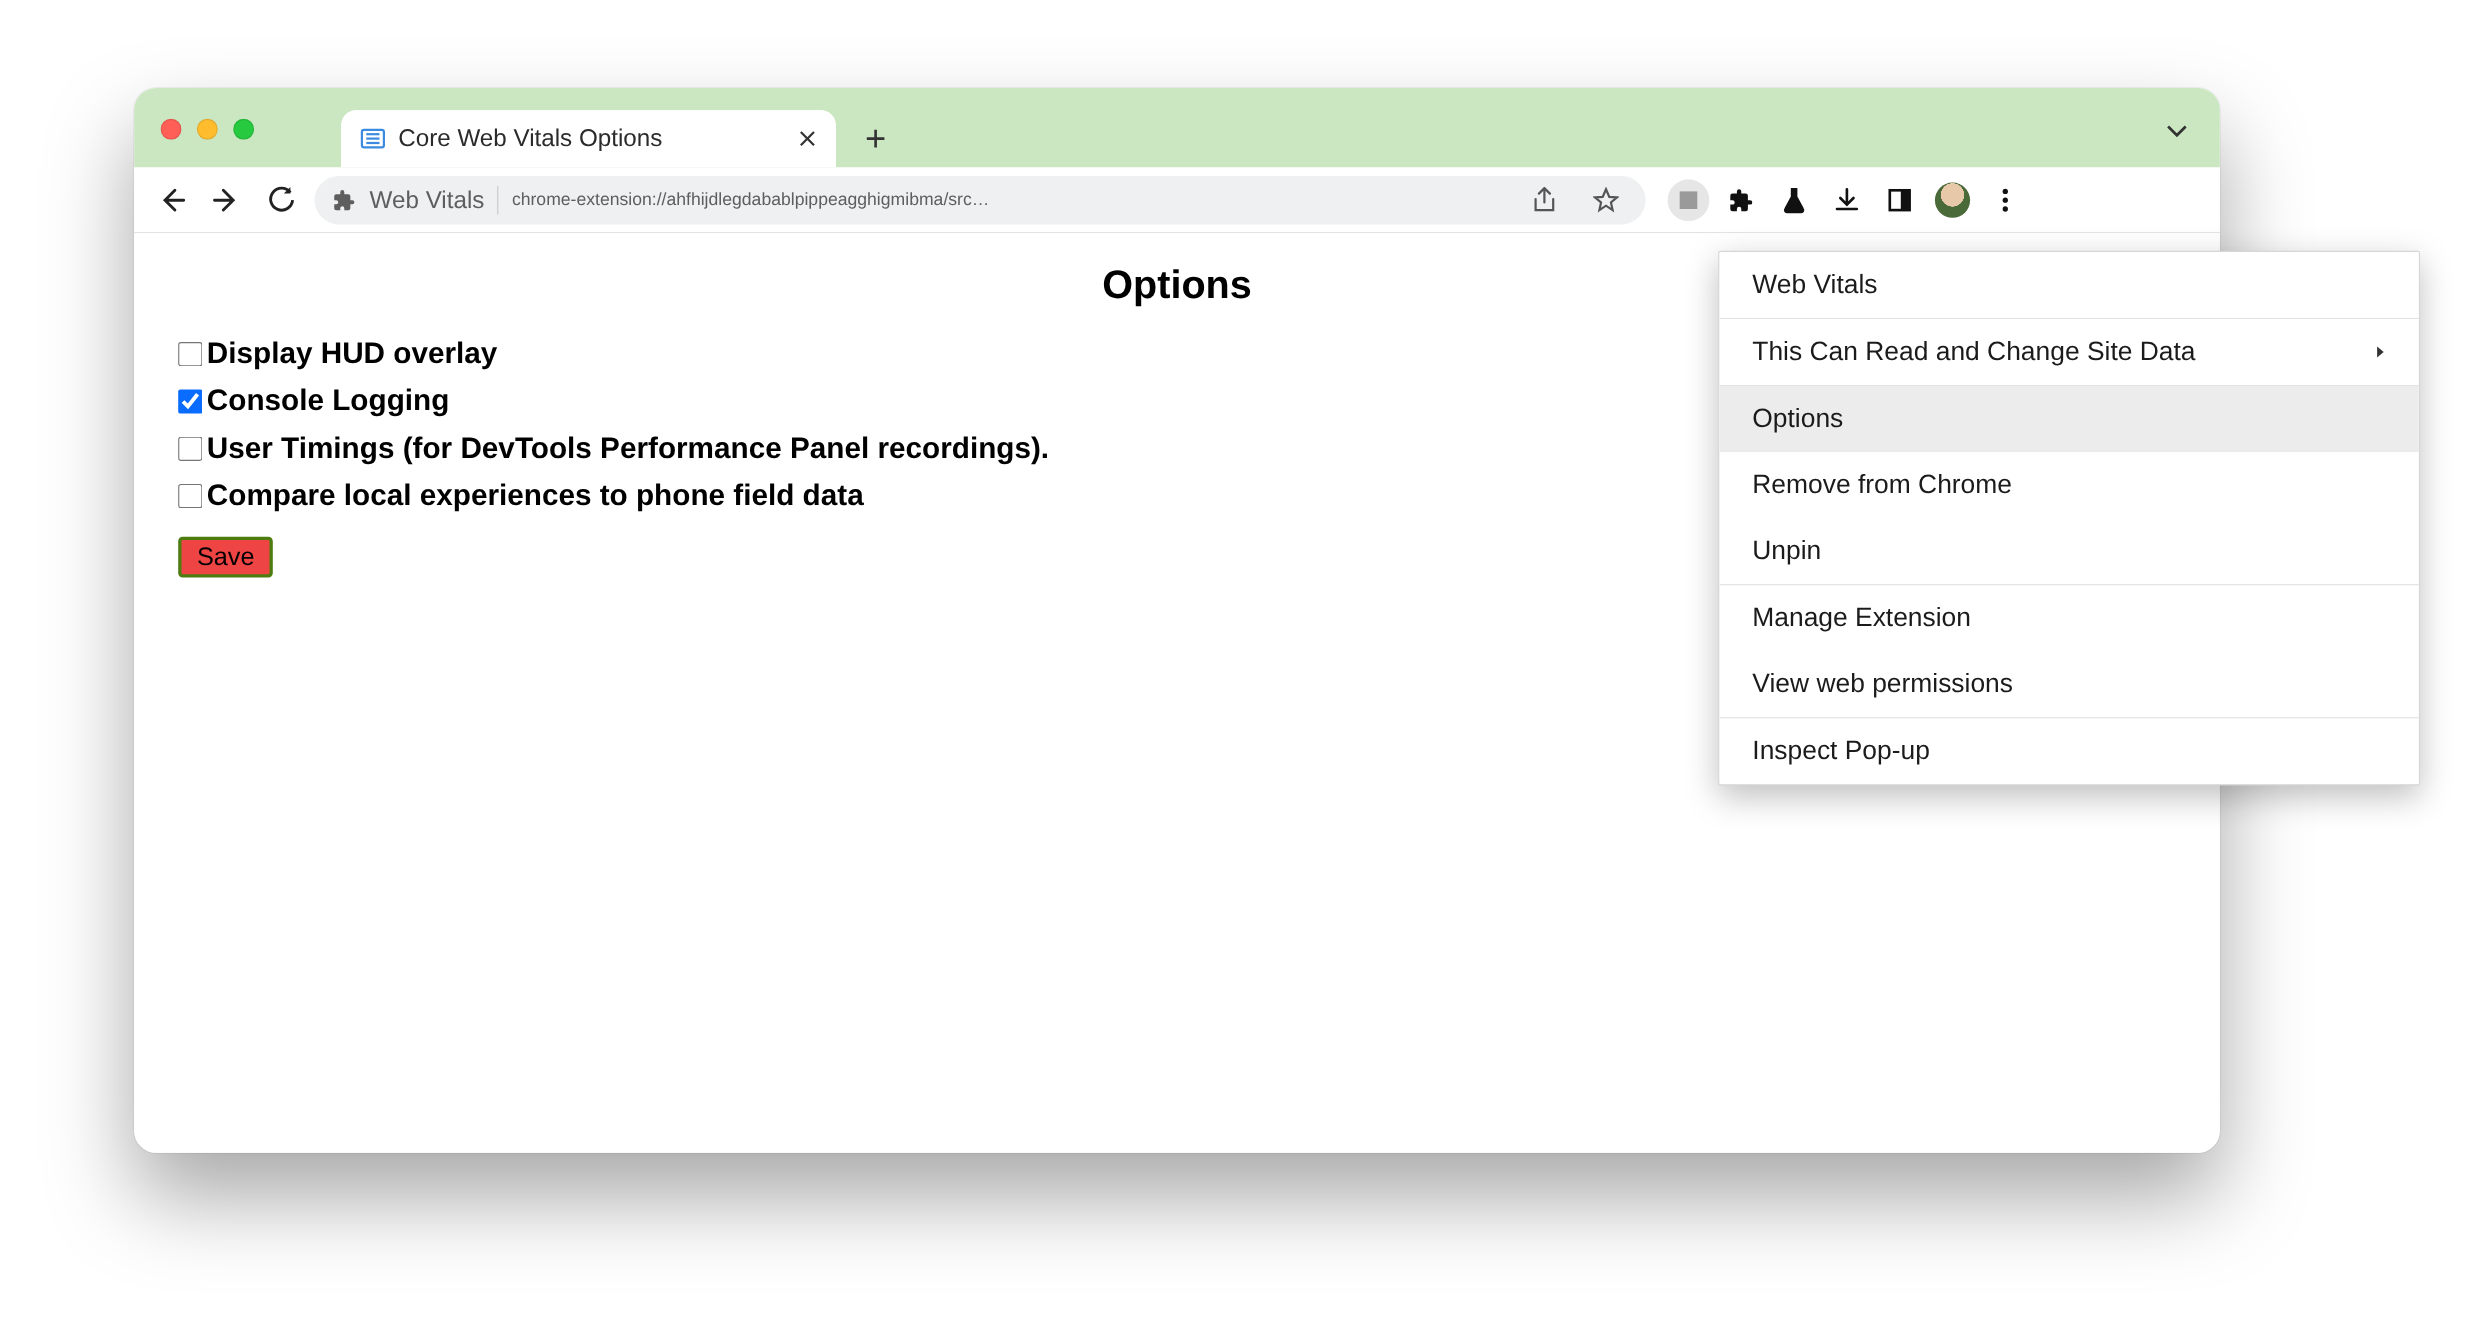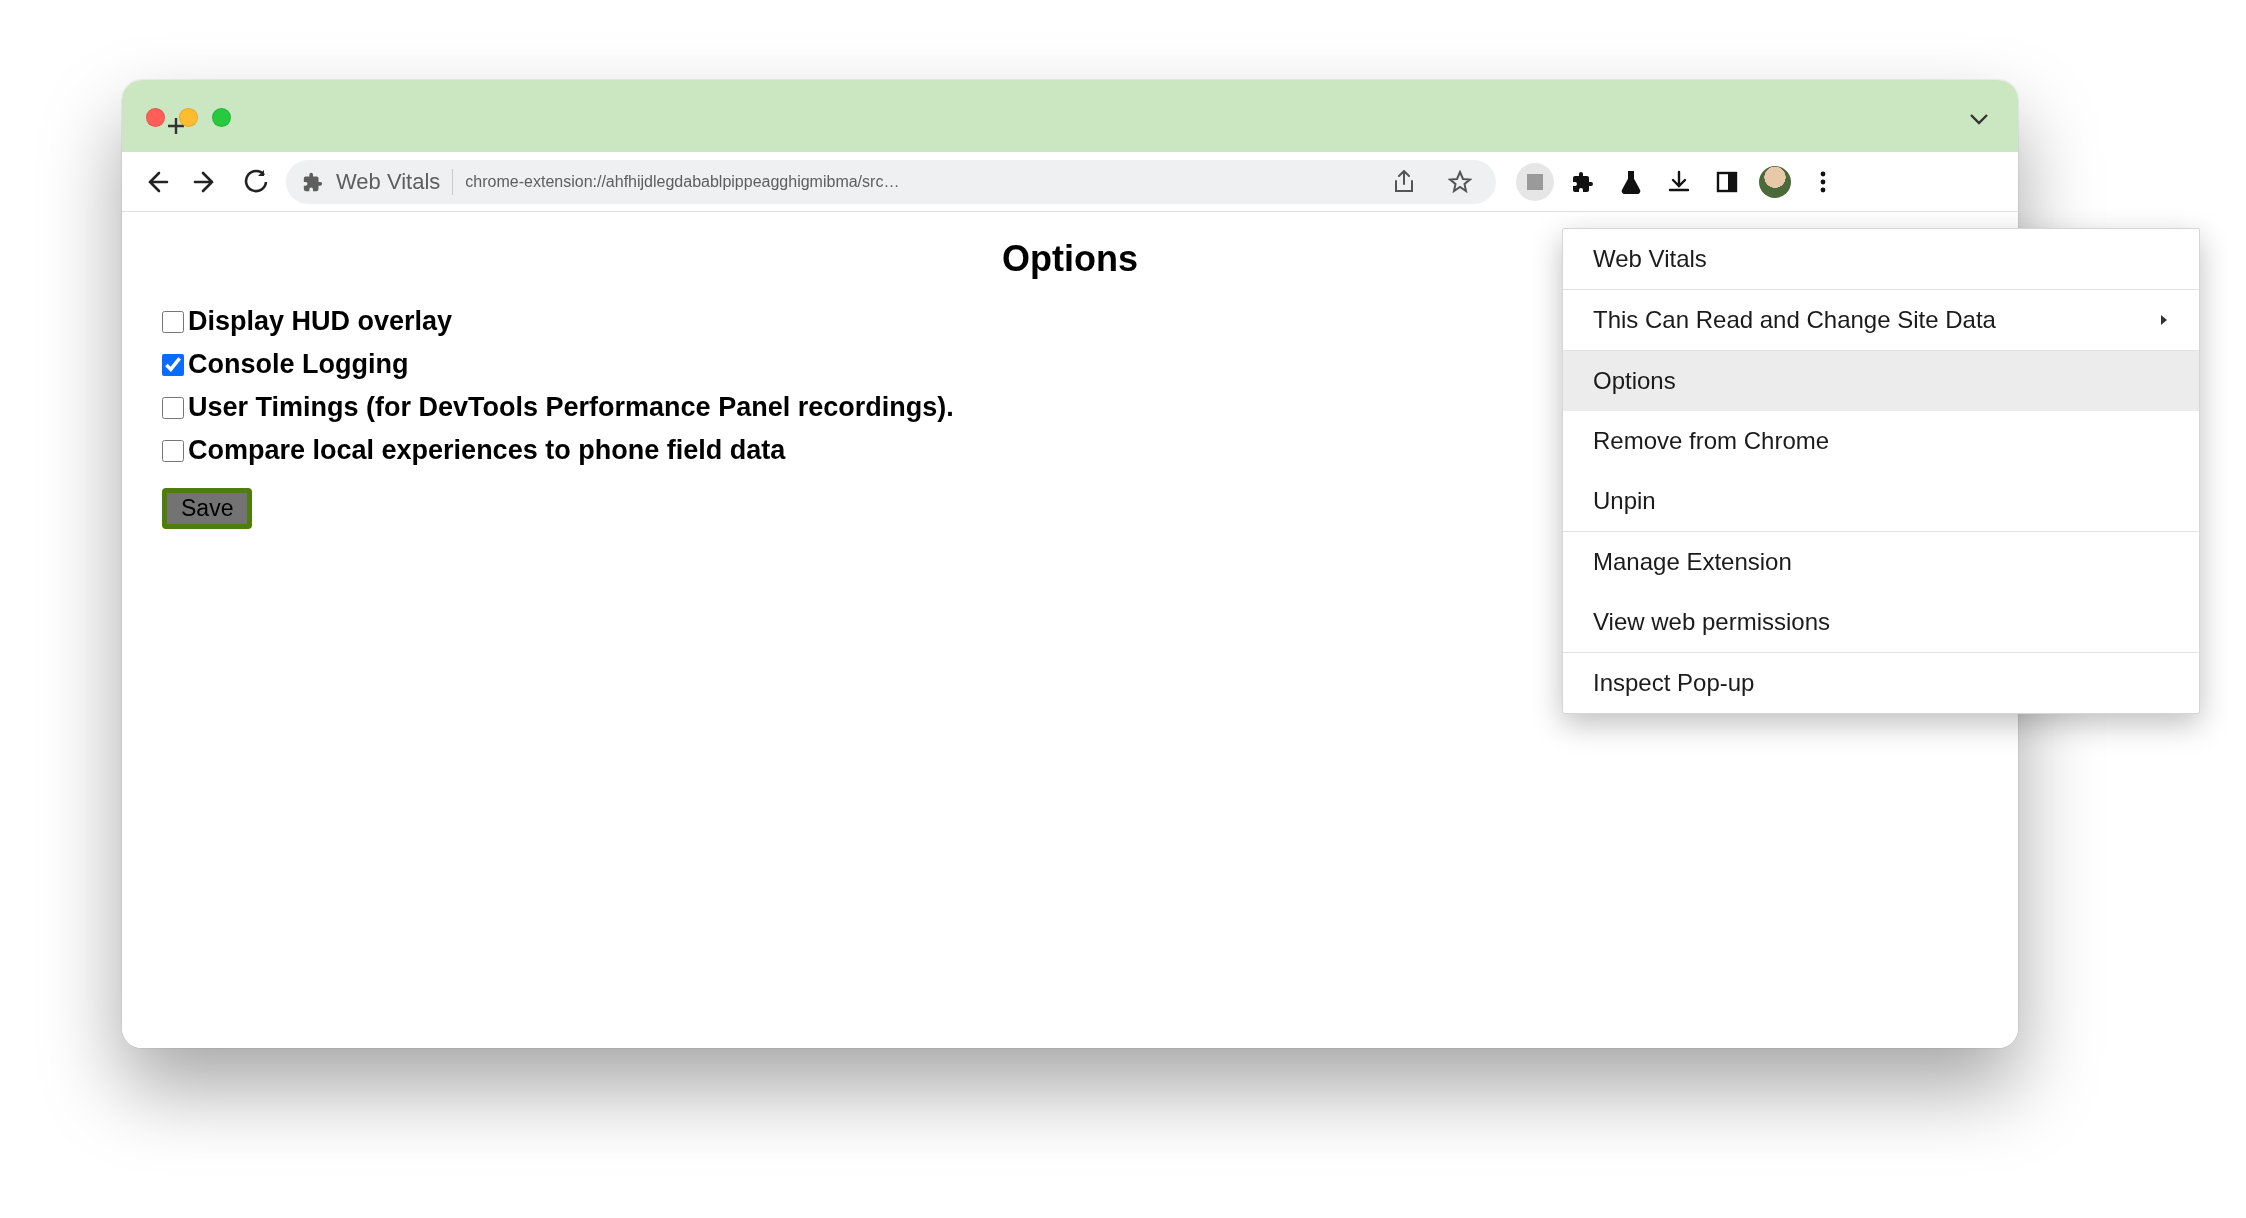--- a/index.html
+++ b/index.html
@@ -163,22 +163,22 @@
     margin: 4px 0 12px 0;
   }
   .option-row input[type=checkbox] {
     width: 22px; height: 22px;
     accent-color: #0a6cff;
   }
   .save-btn {
     margin-top: 10px;
     font-size: 23px;
     padding: 2px 14px;
-    background: #737373;
-    border: 5px solid #4d7c0f;
+    background: #ef4444;
+    border: 3px solid #4d7c0f;
     border-radius: 4px;
     cursor: pointer;
   }
   .context-menu {
     position: absolute;
     left: 1562px;
     top: 228px;
     width: 638px;
     background: #fff;
     border: 1px solid #d6d6d6;
@@ -210,20 +210,29 @@
 <body>
 
 <div class="stage">
   <div class="window">
 
     <div class="tabstrip">
       <div class="traffic">
         <div class="dot red"></div>
         <div class="dot yellow"></div>
         <div class="dot green"></div>
+      </div>
+      <div class="tab">
+        <span class="favicon"></span>
+        <span class="tab-title">Core Web Vitals Options</span>
+        <button class="tab-close">
+          <svg width="16" height="16" viewBox="0 0 16 16">
+              <path d="M2 2 L14 14 M14 2 L2 14" stroke="#333" stroke-width="2"></path>
+            </svg>
+        </button>
       </div>
       <button class="newtab">
         <svg width="20" height="20" viewBox="0 0 20 20">
             <path d="M10 2 V18 M2 10 H18" stroke="#333" stroke-width="2.4"></path>
           </svg>
       </button>
       <div class="tabstrip-right">
         <button class="chev-btn">
           <svg width="20" height="12" viewBox="0 0 20 12">
               <path d="M2 2 L10 10 L18 2" stroke="#333" stroke-width="2.4" fill="none"></path>

